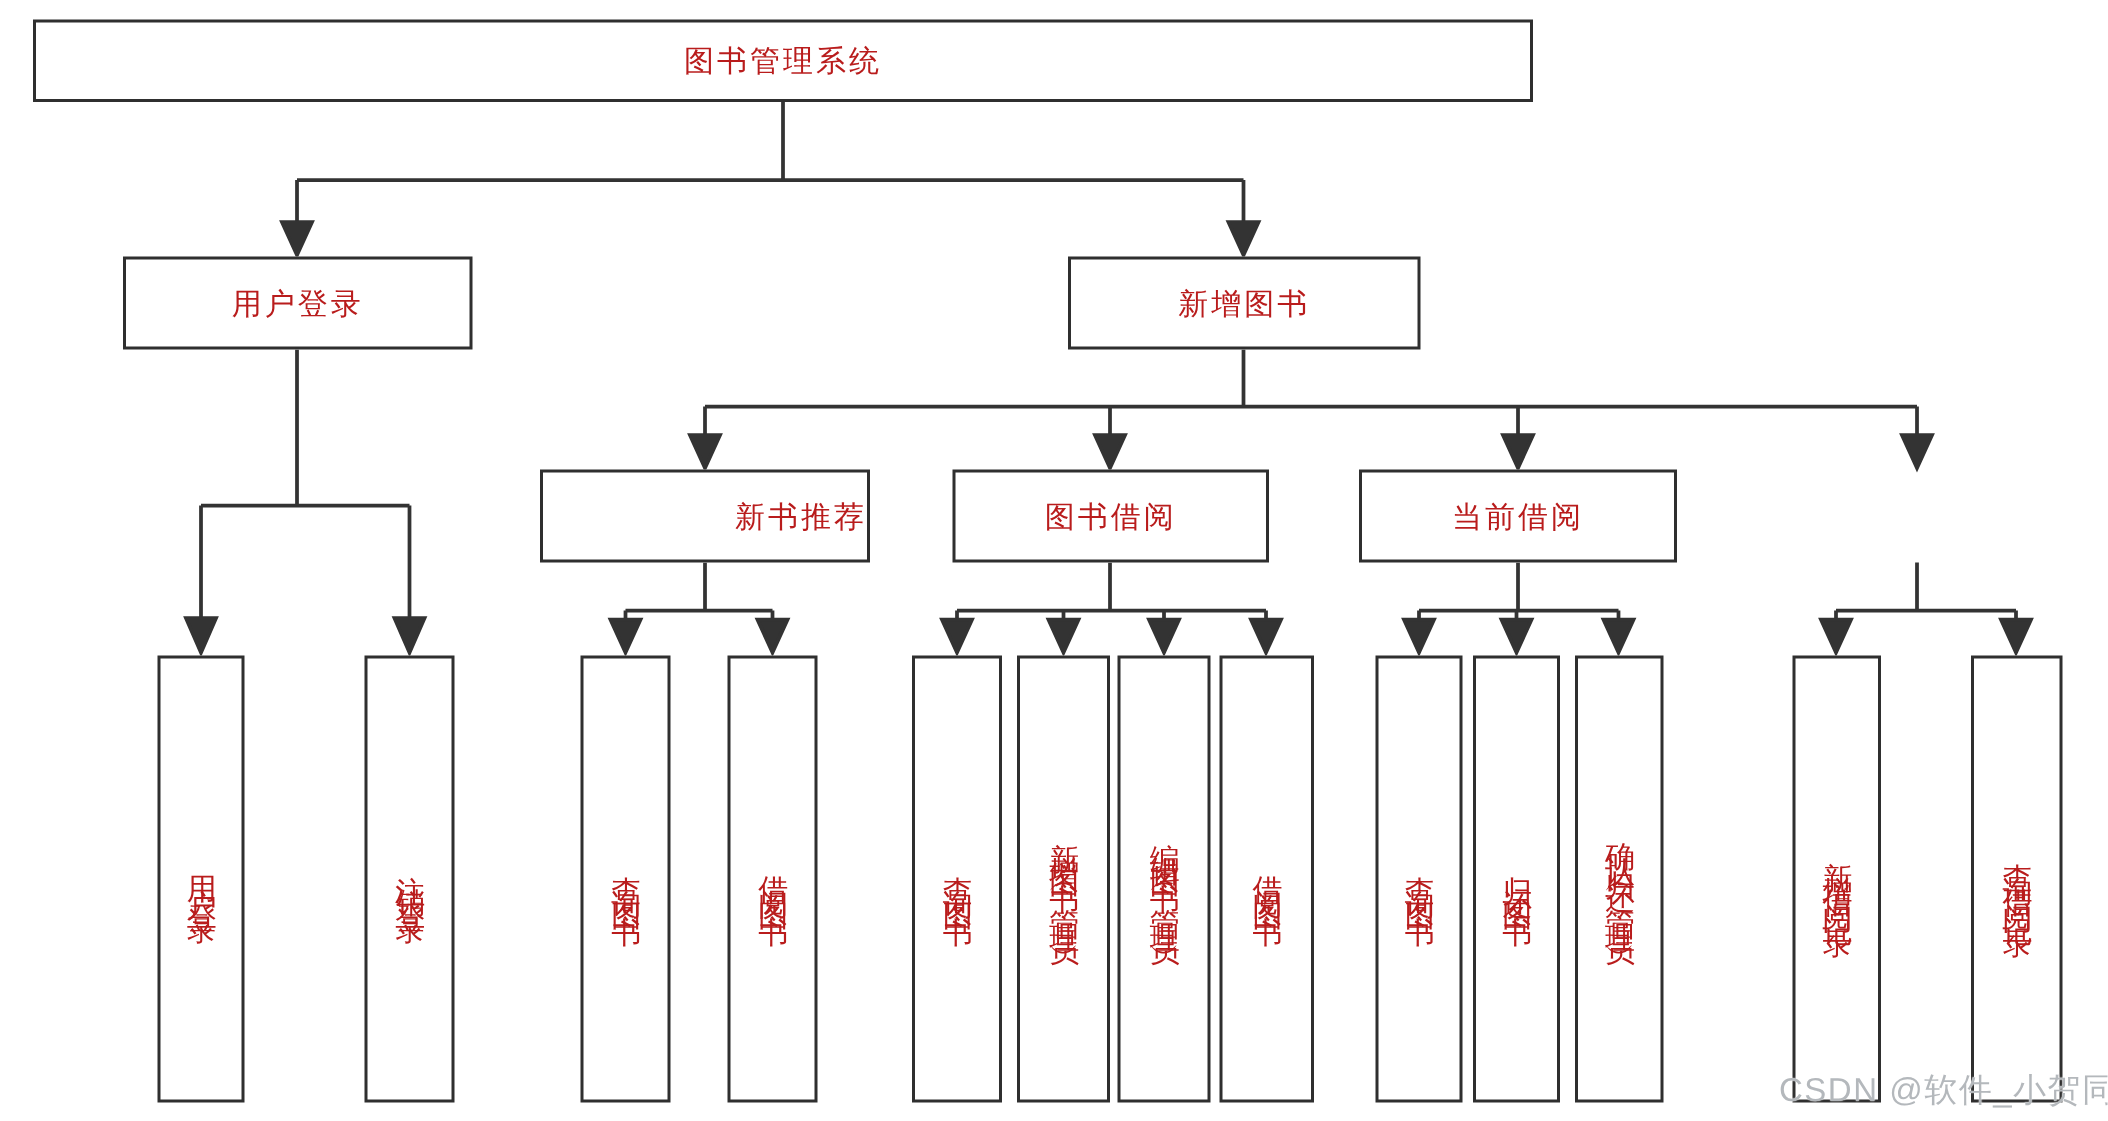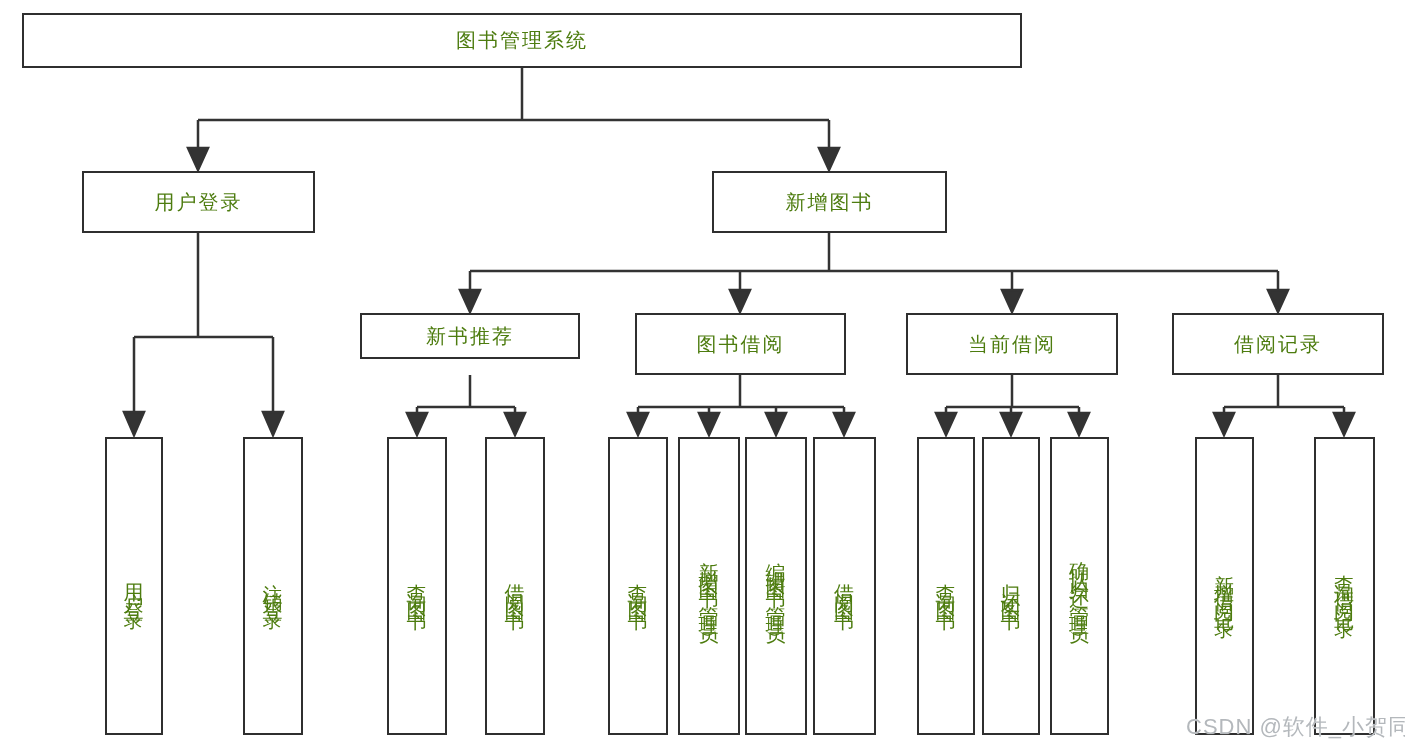--- a/index.html
+++ b/index.html
@@ -25,21 +25,21 @@
     z-index: 1;
   }
   .box {
     position: absolute;
     box-sizing: border-box;
     border: 2px solid #2f2f2f;
     background: #ffffff;
     display: flex;
     align-items: center;
     justify-content: center;
-    color: #4d7c0f;
+    color: #b91c1c;
     font-size: 20px;
     letter-spacing: 2px;
     z-index: 2;
     white-space: nowrap;
   }
   .root-box   { border-width: 2px; }
   .leaf-box span {
     writing-mode: vertical-rl;
     text-orientation: mixed;
     letter-spacing: 9px;
@@ -110,31 +110,28 @@
     <span>图书管理系统</span>
   </div>
 
   <div class="box" style="left:82px; top:171px; width:233px; height:62px;">
     <span>用户登录</span>
   </div>
   <div class="box" style="left:712px; top:171px; width:235px; height:62px;">
     <span>新增图书</span>
   </div>
 
-  <div class="box" style="left:360px; top:313px; width:220px; height:46px;">
+  <div class="box" style="left:360px; top:313px; width:220px; height:62px;justify-content:flex-end;">
     <span>新书推荐</span>
   </div>
   <div class="box" style="left:635px; top:313px; width:211px; height:62px;">
     <span>图书借阅</span>
   </div>
   <div class="box" style="left:906px; top:313px; width:212px; height:62px;">
     <span>当前借阅</span>
-  </div>
-  <div class="box" style="left:1172px; top:313px; width:212px; height:62px;">
-    <span>借阅记录</span>
   </div>
 
   <div class="box leaf-box" style="left:105px; top:437px; width:58px; height:298px;">
     <span>用户登录</span>
   </div>
   <div class="box leaf-box" style="left:243px; top:437px; width:60px; height:298px;">
     <span>注销登录</span>
   </div>
 
   <div class="box leaf-box" style="left:387px; top:437px; width:60px; height:298px;">

